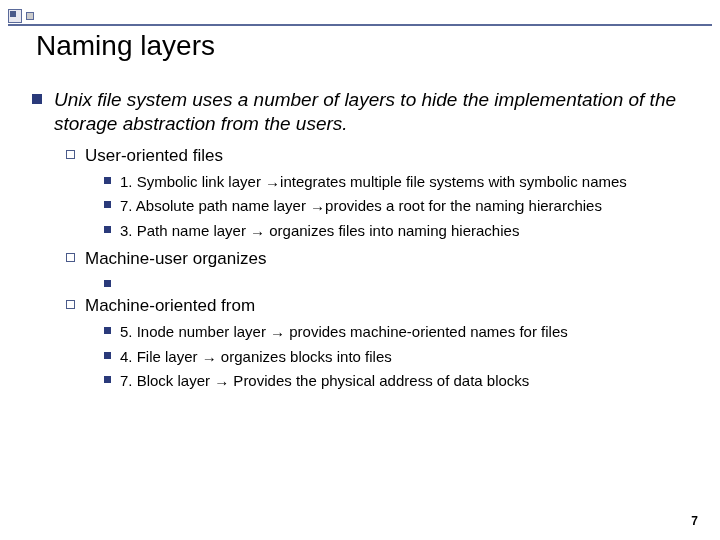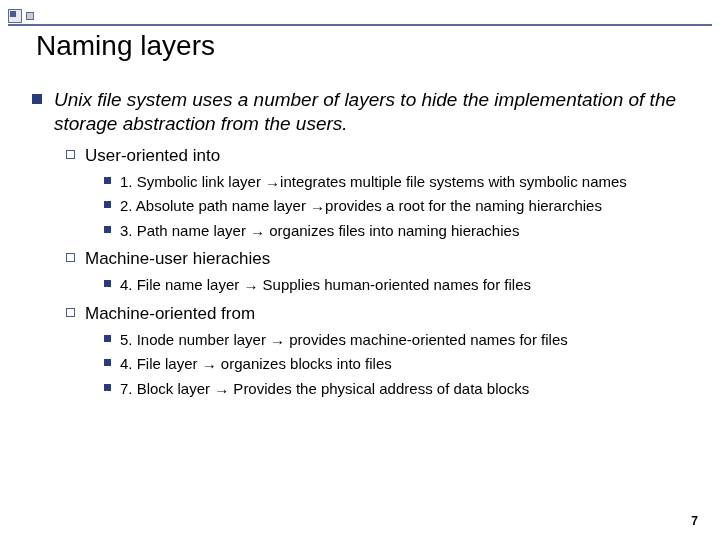--- a/index.html
+++ b/index.html
@@ -113,42 +113,41 @@
 
 <div class="content">
 
   <div class="l1">
     <div class="l1-bullet"></div>
     <div class="l1-text">Unix file system uses a number of layers to hide the implementation of the storage abstraction from the users.</div>
   </div>
 
   <div class="l2">
     <div class="l2-bullet"></div>
-    <div class="l2-text">User-oriented into</div>
+    <div class="l2-text">User-oriented files</div>
   </div>
   <div class="l3">
     <div class="l3-bullet"></div>
     <div class="l3-text">1. Symbolic link layer →integrates multiple file systems with symbolic names</div>
   </div>
   <div class="l3">
     <div class="l3-bullet"></div>
-    <div class="l3-text">2. Absolute path name layer →provides a root for the naming hierarchies</div>
+    <div class="l3-text">7. Absolute path name layer →provides a root for the naming hierarchies</div>
   </div>
   <div class="l3">
     <div class="l3-bullet"></div>
     <div class="l3-text">3. Path name layer → organizes files into naming hierachies</div>
   </div>
 
   <div class="l2">
     <div class="l2-bullet"></div>
-    <div class="l2-text">Machine-user hierachies</div>
+    <div class="l2-text">Machine-user organizes</div>
   </div>
   <div class="l3">
     <div class="l3-bullet"></div>
-    <div class="l3-text">4. File name layer → Supplies human-oriented names for files</div>
   </div>
 
   <div class="l2">
     <div class="l2-bullet"></div>
     <div class="l2-text">Machine-oriented from</div>
   </div>
   <div class="l3">
     <div class="l3-bullet"></div>
     <div class="l3-text">5. Inode number layer → provides machine-oriented names for files</div>
   </div>

